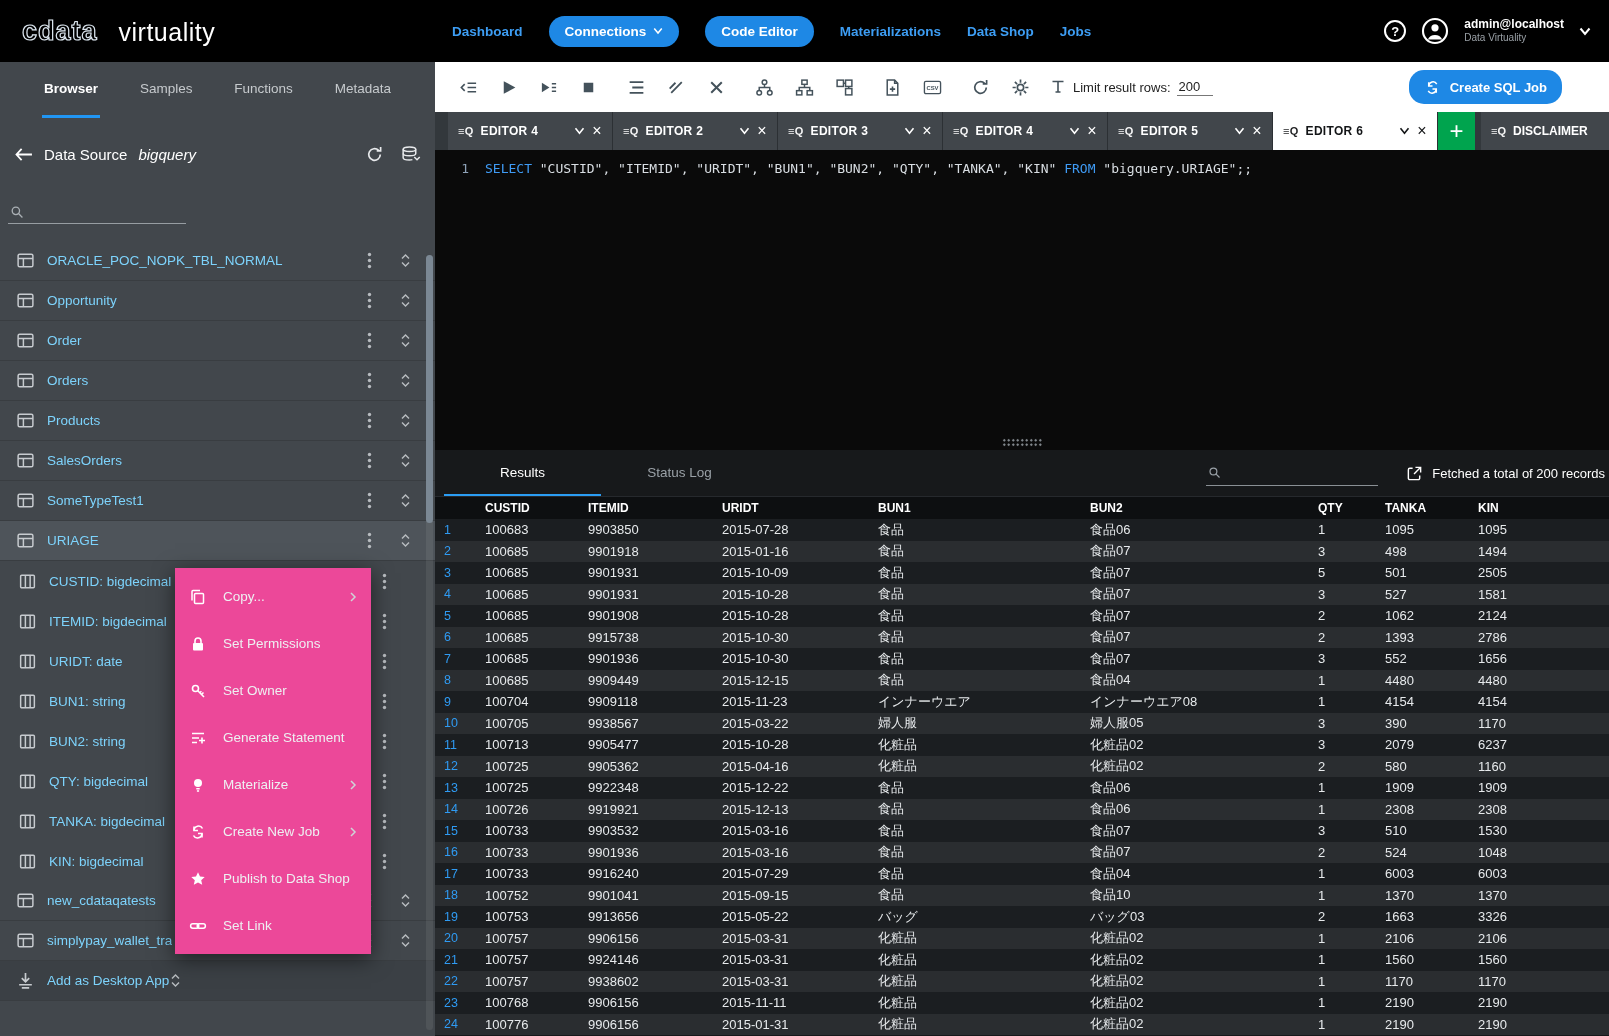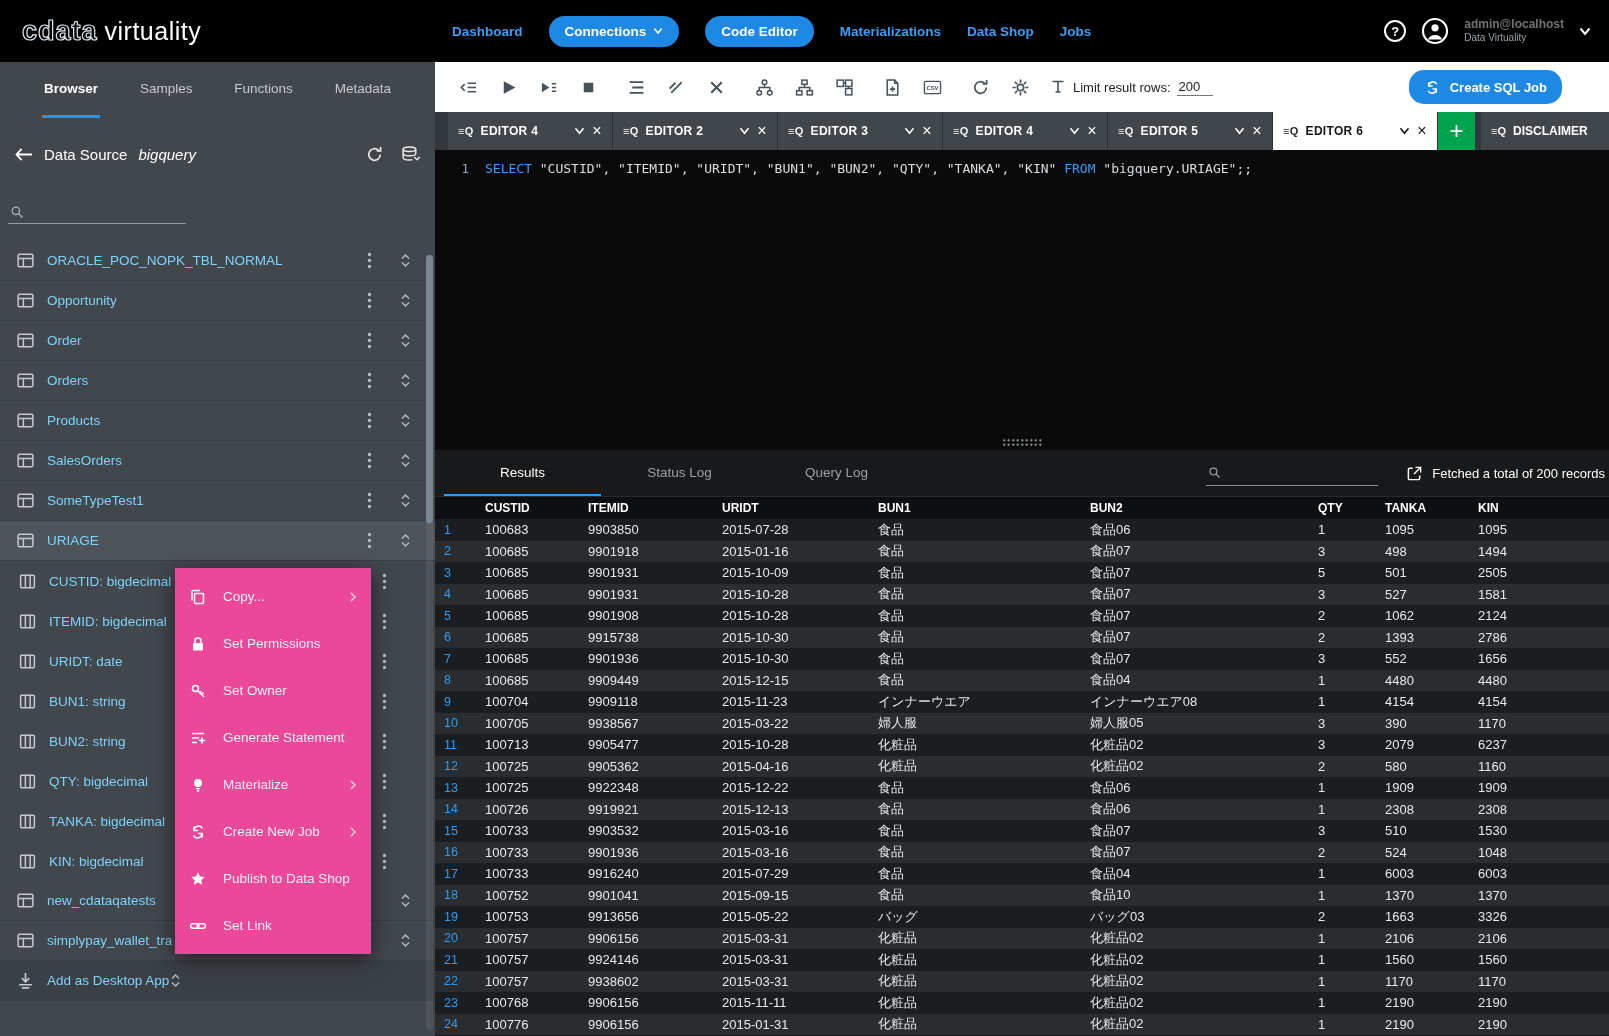--- a/index.html
+++ b/index.html
@@ -2,33 +2,33 @@
 <html><head>
 <meta charset="utf-8">
 <style>
 *{margin:0;padding:0;box-sizing:border-box;}
 html,body{width:1609px;height:1036px;overflow:hidden;background:#17191b;font-family:"Liberation Sans",sans-serif;}
 button{background:none;border:none;font-family:inherit;cursor:pointer;}
 svg{display:block;width:100%;height:100%;}
 
 
 .topbar{position:absolute;top:0;left:0;right:0;height:62px;background:#000;display:flex;align-items:center;z-index:60;}
-.logo{margin-left:22px;display:flex;align-items:center;gap:7px;}
+.logo{margin-left:22px;display:flex;align-items:flex-end;gap:21px;}
 .logo-cdata{font-size:27px;font-weight:800;letter-spacing:1px;color:#e9eff5;}
 @supports (-webkit-text-stroke:1px white){.logo-cdata{color:transparent;-webkit-text-stroke:1.2px #dce6ef;}}
 .logo-virt{font-size:25px;font-weight:300;color:#fff;letter-spacing:.5px;}
 .main-nav{position:absolute;left:452px;display:flex;align-items:center;gap:26px;height:100%;}
 .nav-item{color:#3d9df3;font-size:13.5px;font-weight:600;display:flex;align-items:center;gap:7px;white-space:nowrap;text-align:right;}
 .nav-item.pill{background:#1e88e5;color:#fff;padding:8px 16px;border-radius:17px;}
 .nav-chev{width:10px;height:8px;color:#fff;display:inline-flex;}
 .topbar-right{position:absolute;right:18px;display:flex;align-items:center;gap:15px;}
 .help-btn{width:22px;height:22px;border:2px solid #fff;border-radius:50%;color:#fff;font-size:13px;font-weight:700;display:flex;align-items:center;justify-content:center;}
 .avatar{width:28px;height:28px;color:#fff;display:inline-flex;}
 .user-block{line-height:1.25;}
-.user-name{color:#737373;font-size:12px;font-weight:700;}
+.user-name{color:#ffffff;font-size:12px;font-weight:700;}
 .user-org{color:#9aa0a6;font-size:10px;}
 .user-chev{width:12px;height:9px;color:#fff;display:inline-flex;}
 
 
 .sidebar{position:absolute;left:0;top:62px;width:435px;bottom:0;background:#42474c;z-index:40;}
 .side-tabs{position:absolute;top:0;left:0;right:0;height:56px;display:flex;justify-content:space-between;padding:0 42px;}
 .side-tab{display:flex;align-items:center;color:#c6cacd;font-size:13.5px;border-bottom:3px solid transparent;padding:0 2px;}
 .side-tab.active{color:#fff;border-bottom-color:#2196f3;font-weight:600;}
 .ds-row{position:absolute;top:70px;left:0;right:0;height:44px;display:flex;align-items:center;padding:0 14px;gap:11px;color:#fff;}
 .back-ic{width:19px;height:15px;color:#fff;display:inline-flex;}
@@ -869,21 +869,20 @@
 
   <div class="splitter">
       <div class="dots"></div>
     </div>
 
   <div class="results">
     <div class="res-tabs">
       <div id="res-tabs-inner" class="res-tabs-inner">
           <div class="res-tab active">Results</div>
           <div class="res-tab">Status Log</div>
-          <div class="res-tab">Query Log</div>
         </div>
       <div class="res-search">
           <span class="mag2">
             <svg viewBox="0 0 16 16">
               <circle cx="6.7" cy="6.7" r="4.2" fill="none" stroke="currentColor" stroke-width="1.5"></circle>
               <path d="M10 10l4.2 4.2" stroke="currentColor" stroke-width="1.5"></path>
             </svg>
           </span>
         </div>
       <div class="fetched">

